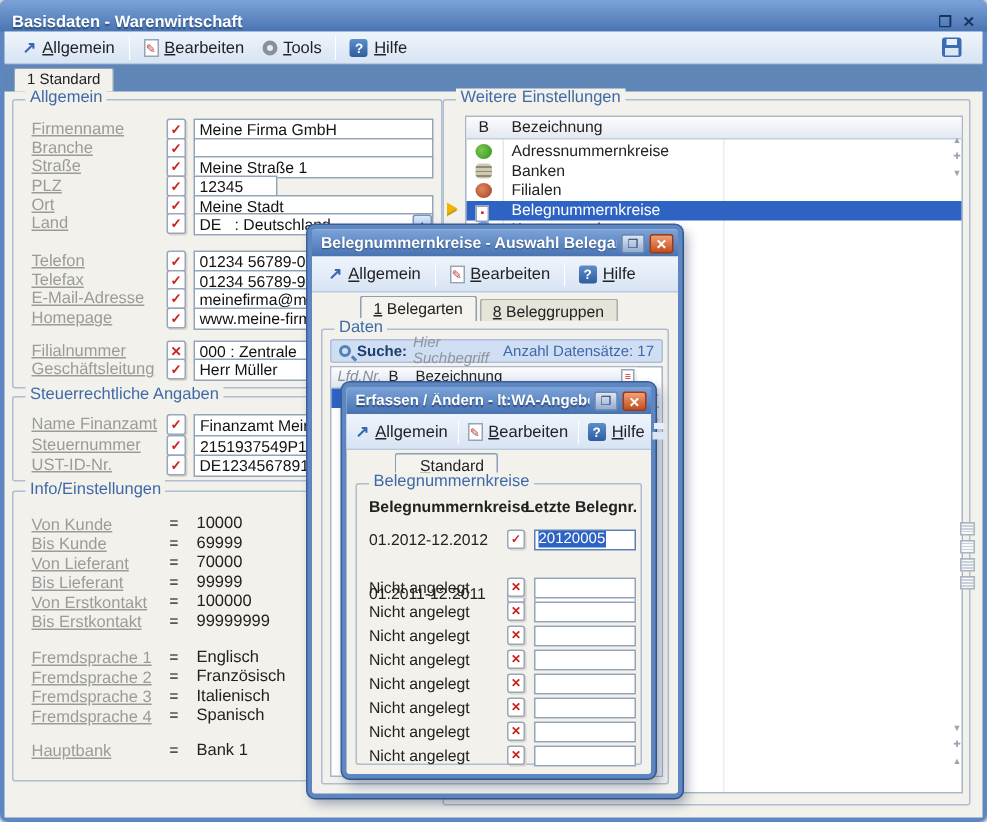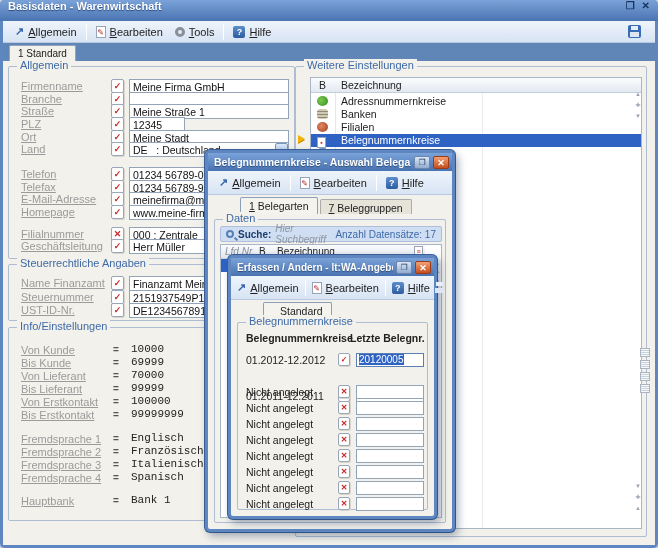--- a/index.html
+++ b/index.html
@@ -1,21 +1,21 @@
 <!DOCTYPE html>
 <html><head>
 <meta charset="utf-8">
 <style>
   html,body{margin:0;padding:0;background:#cfd8e6;}
   *{box-sizing:border-box;font-family:"Liberation Sans",sans-serif;}
   .screen{position:relative;width:658px;height:548px;background:#5e86c1;border-radius:6px;overflow:hidden;
           box-shadow:0 0 0 1px #8fa6c6;font-size:11px;color:#222;}
   
   .titlebar{position:absolute;left:0;top:0;width:658px;height:21px;
-            background:linear-gradient(#7ba3d9,#4a74b2);display:flex;align-items:flex-start;padding:0 8px;}
+            background:linear-gradient(#7ba3d9,#4a74b2);display:flex;align-items:flex-end;padding:0 8px;}
   .titlebar .t{color:#fff;font-weight:bold;font-size:11px;text-shadow:0 1px 1px #2a4a77;flex:1;}
   .wctl{color:#16345f;font-size:10px;font-weight:bold;margin-left:7px;cursor:default;}
   .menubar{position:absolute;left:3px;top:21px;width:652px;height:22px;background:linear-gradient(#eef4fb,#d8e4f4);
            border-bottom:1px solid #b9c9e0;display:flex;align-items:center;padding:0 6px;}
   .mitem{display:flex;align-items:center;gap:4px;padding:2px 6px;border-radius:2px;}
   .mlabel{display:inline-block;}
   .mlabel::first-letter{text-decoration:underline;}
   .msep{width:1px;height:16px;background:#b9c7da;border-right:1px solid #fff;margin:0 3px;}
   .spacer{flex:1;}
   .tabstrip{position:absolute;left:3px;top:43px;width:652px;height:18px;background:#6086b8;}
@@ -31,21 +31,21 @@
   .doc{position:absolute;left:102px;top:0;width:13px;height:14px;background:#fff;border:1px solid #9aa7ba;
        border-radius:2px;font-size:9px;font-weight:bold;text-align:center;line-height:13px;box-shadow:1px 1px 0 #d8d5cc;}
   .doc.chk{color:#c22;} .doc.chk::after{content:"✓";}
   .doc.xx{color:#c22;}  .doc.xx::after{content:"✕";}
   .finput{position:absolute;left:120px;top:0;width:160px;height:15px;border:1px solid #93a3b8;background:#fff;
           font-size:10.5px;padding:0 3px;color:#111;}
   .combo-btn{position:absolute;left:266px;top:1px;width:13px;height:13px;background:linear-gradient(#dce9fa,#9fbce2);
              border:1px solid #7a95bb;border-radius:2px;font-size:7px;color:#1d4a8c;text-align:center;line-height:12px;}
   .irow{position:absolute;left:0;width:100%;height:14px;}
   .eq{position:absolute;left:104px;top:1px;font-size:10px;font-weight:bold;color:#555;}
-  .ival{position:absolute;left:122px;top:0;color:#222;font-family:Liberation Mono, monospace;}
+  .ival{position:absolute;left:122px;top:0;color:#222;}
   
   .tree{position:absolute;left:14px;top:10px;width:332px;height:452px;background:#fff;border:1px solid #a9b6c6;}
   .tree-head{position:absolute;left:0;top:0;width:100%;height:15px;background:linear-gradient(#fbfcfe,#e3e9f1);
              border-bottom:1px solid #c6cdd8;font-size:10.5px;}
   .th-b{position:absolute;left:8px;top:1px;} .th-bez{position:absolute;left:30px;top:1px;}
   .tree .colsep{position:absolute;left:24px;top:0;bottom:0;width:1px;background:#e4e8ee;}
   .tree .colsep2{position:absolute;left:171px;top:0;bottom:0;width:1px;background:#e9ecf1;}
   .trow{position:absolute;left:0;width:100%;height:13px;font-size:10.5px;}
   .trow .ti{position:absolute;left:6px;top:1px;width:12px;height:11px;}
   .trow .tl{position:absolute;left:30px;top:0;}
@@ -361,21 +361,21 @@
           <span class="mlabel">Bearbeiten</span>
         </div>
       <div class="msep"></div>
       <div class="mitem">
           <span class="i-help">?</span>
           <span class="mlabel">Hilfe</span>
         </div>
     </div>
     <div class="d-tabs">
       <div class="dtab on">1 Belegarten</div>
-      <div class="dtab off">7 Beleggruppen</div>
+      <div class="dtab off">8 Beleggruppen</div>
     </div>
     <div class="group" style="left:6px;top:66px;width:232px;height:304px;">
       <span class="glabel" style="background:#f2f1eb;">Daten</span>
       <div class="searchrow" style="left:5px;top:6px;width:222px;height:16px;">
         <span class="i-search"></span>
         <span class="sl">Suche:</span>
         <span class="ph">Hier Suchbegriff</span>
         <span class="cnt">Anzahl Datensätze: 17</span>
       </div>
       <div class="tablebox" style="left:5px;top:24px;width:222px;height:274px;">

